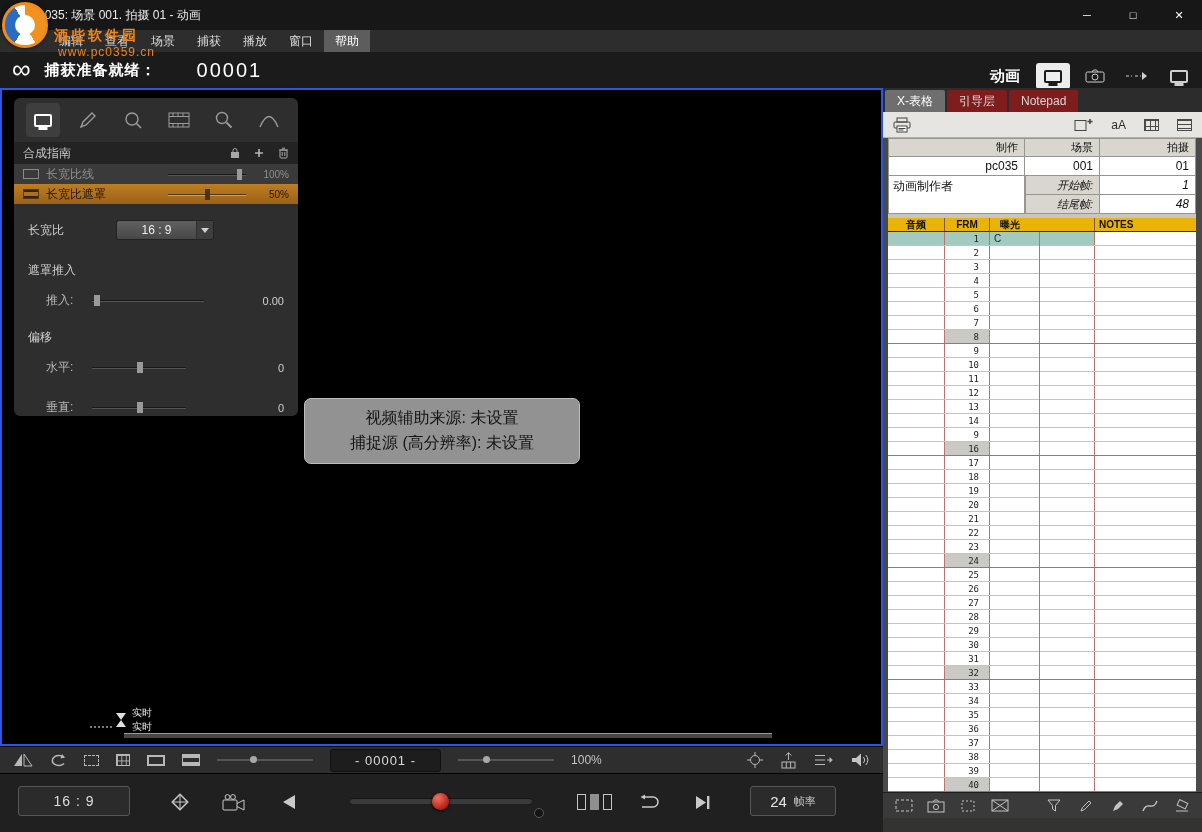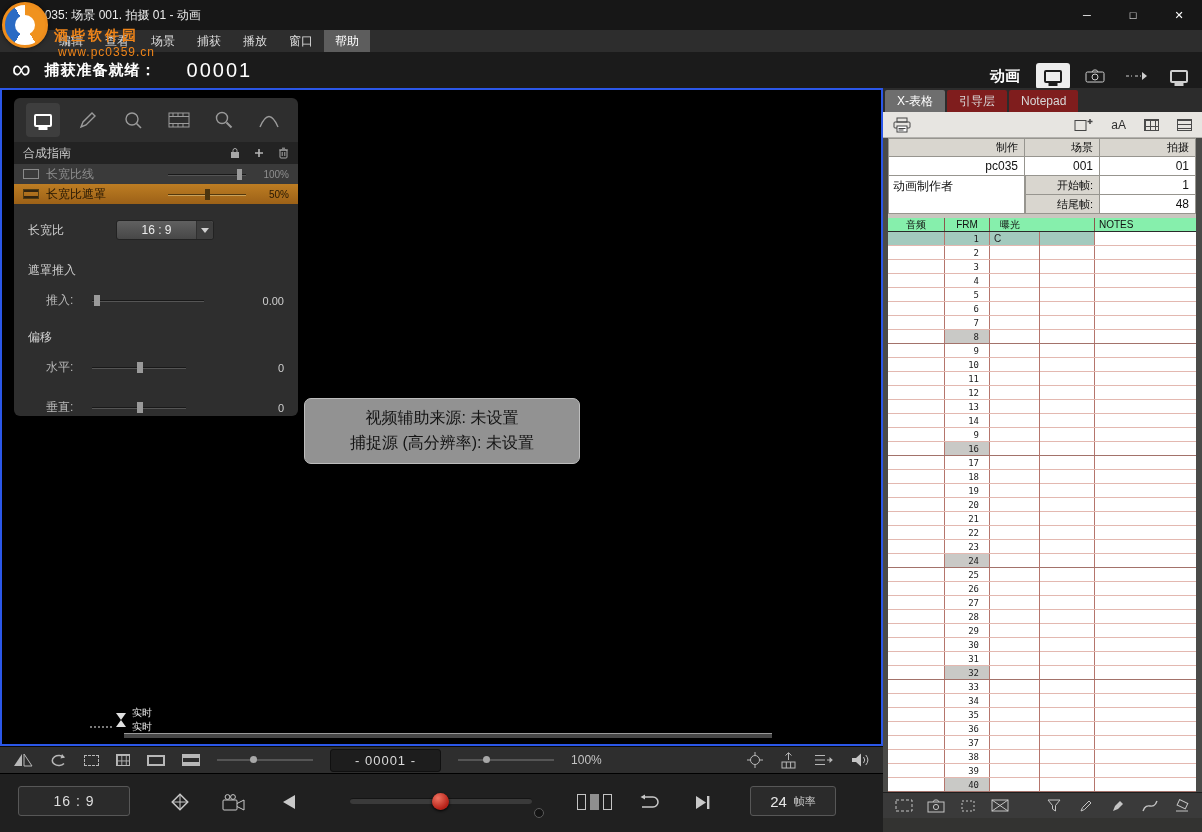--- a/index.html
+++ b/index.html
@@ -20,21 +20,21 @@
 
   
   .menubar { position:absolute; left:0; top:30px; width:100%; height:22px; background:#2d2d2d; display:flex; padding-left:48px; z-index:5; }
   .menu-item { padding:0 11px; display:flex; align-items:center; color:#dcdcdc; font-size:12px; }
   .menu-item.active { background:#5d5d5d; color:#fff; }
 
   
   .statusbar { position:absolute; left:0; top:52px; width:100%; height:36px; background:#1b1b1b; display:flex; align-items:center; }
   .infinity { color:#fff; font-size:26px; line-height:1; margin:0 14px 2px 12px; }
   .ready-label { color:#fff; font-size:15px; font-weight:bold; letter-spacing:1px; }
-  .frame-counter { color:#fff; font-size:20px; margin-left:30px; letter-spacing:2px; }
+  .frame-counter { color:#fff; font-size:20px; margin-left:40px; letter-spacing:2px; }
   .status-right { position:absolute; right:6px; top:0; height:48px; display:flex; align-items:center; gap:8px; }
   .mode-label { color:#fff; font-size:15px; font-weight:bold; margin-right:8px; }
   .sbtn { width:34px; height:26px; display:flex; align-items:center; justify-content:center; border-radius:3px; color:#cfcfcf; }
   .sbtn.active { background:#ededed; color:#1c1c1c; }
   .mon { width:18px; height:13px; border:2px solid currentColor; border-radius:2px; position:relative; }
   .mon::after { content:""; position:absolute; left:50%; transform:translateX(-50%); bottom:-5px; width:9px; height:3px; background:currentColor; }
 
   
   .viewport { position:absolute; left:0; top:88px; width:883px; height:658px; background:#000; border:2px solid #2b57e8; }
 
@@ -131,25 +131,25 @@
   .infogrid { position:absolute; left:5px; top:50px; width:308px; font-size:11px; color:#111; }
   .ig-row { display:flex; height:19px; }
   .ig-cell { border-right:1px solid #97958f; border-bottom:1px solid #97958f; display:flex; align-items:center; justify-content:flex-end; padding-right:6px; }
   .ig-row:first-child .ig-cell { border-top:1px solid #97958f; }
   .ig-cell:first-child { border-left:1px solid #97958f; }
   .ig-lab { background:#d9d6cf; }
   .ig-val { background:#fff; font-size:12px; }
   .w1 { width:137px; } .w2 { width:75px; } .w3 { width:96px; }
   .anim { display:flex; }
   .anim-left { width:137px; height:38px; background:#fff; border-left:1px solid #97958f; border-right:1px solid #97958f; border-bottom:1px solid #97958f; font-size:12px; padding:2px 4px; }
-  .anim-right { display:flex; flex-direction:column; }
+  .anim-right { display:flex; flex-direction:column;font-style:italic; }
   .ar-row { display:flex; height:19px; }
 
   .xgap { position:absolute; left:5px; top:126px; width:308px; height:4px; background:#c9c6bf; }
-  .xhead { position:absolute; left:5px; top:130px; width:308px; height:14px; display:flex; background:#86efac; border-bottom:1px solid #2a2a2a; font-size:10px; font-weight:normal; color:#111;justify-content:flex-end; }
+  .xhead { position:absolute; left:5px; top:130px; width:308px; height:14px; display:flex; background:#eab308; border-bottom:1px solid #2a2a2a; font-size:10px; font-weight:bold; color:#111;justify-content:flex-end; }
   .xh { display:flex; align-items:center; }
   .xh-audio { width:57px; justify-content:center; border-right:1px solid #8a564e; }
   .xh-frm { width:45px; justify-content:center; border-right:1px solid #8a564e; }
   .xh-exp { width:105px; padding-left:10px; border-right:1px solid #8a564e; }
   .xh-notes { flex:1; padding-left:4px; }
 
   .xbody { position:absolute; left:5px; top:144px; width:308px; height:560px; background:#fff; overflow:hidden; }
   .xs-row { display:flex; height:14px; border-bottom:1px solid #e3b8b0; font-size:10px; color:#222; }
   .xs-audio { width:57px; border-right:1px solid #b5756c; }
   .xs-frm { width:45px; border-right:1px solid #b5756c; display:flex; align-items:center; justify-content:flex-end; padding-right:10px; font-size:9px; font-family:"DejaVu Sans Mono",monospace; }

